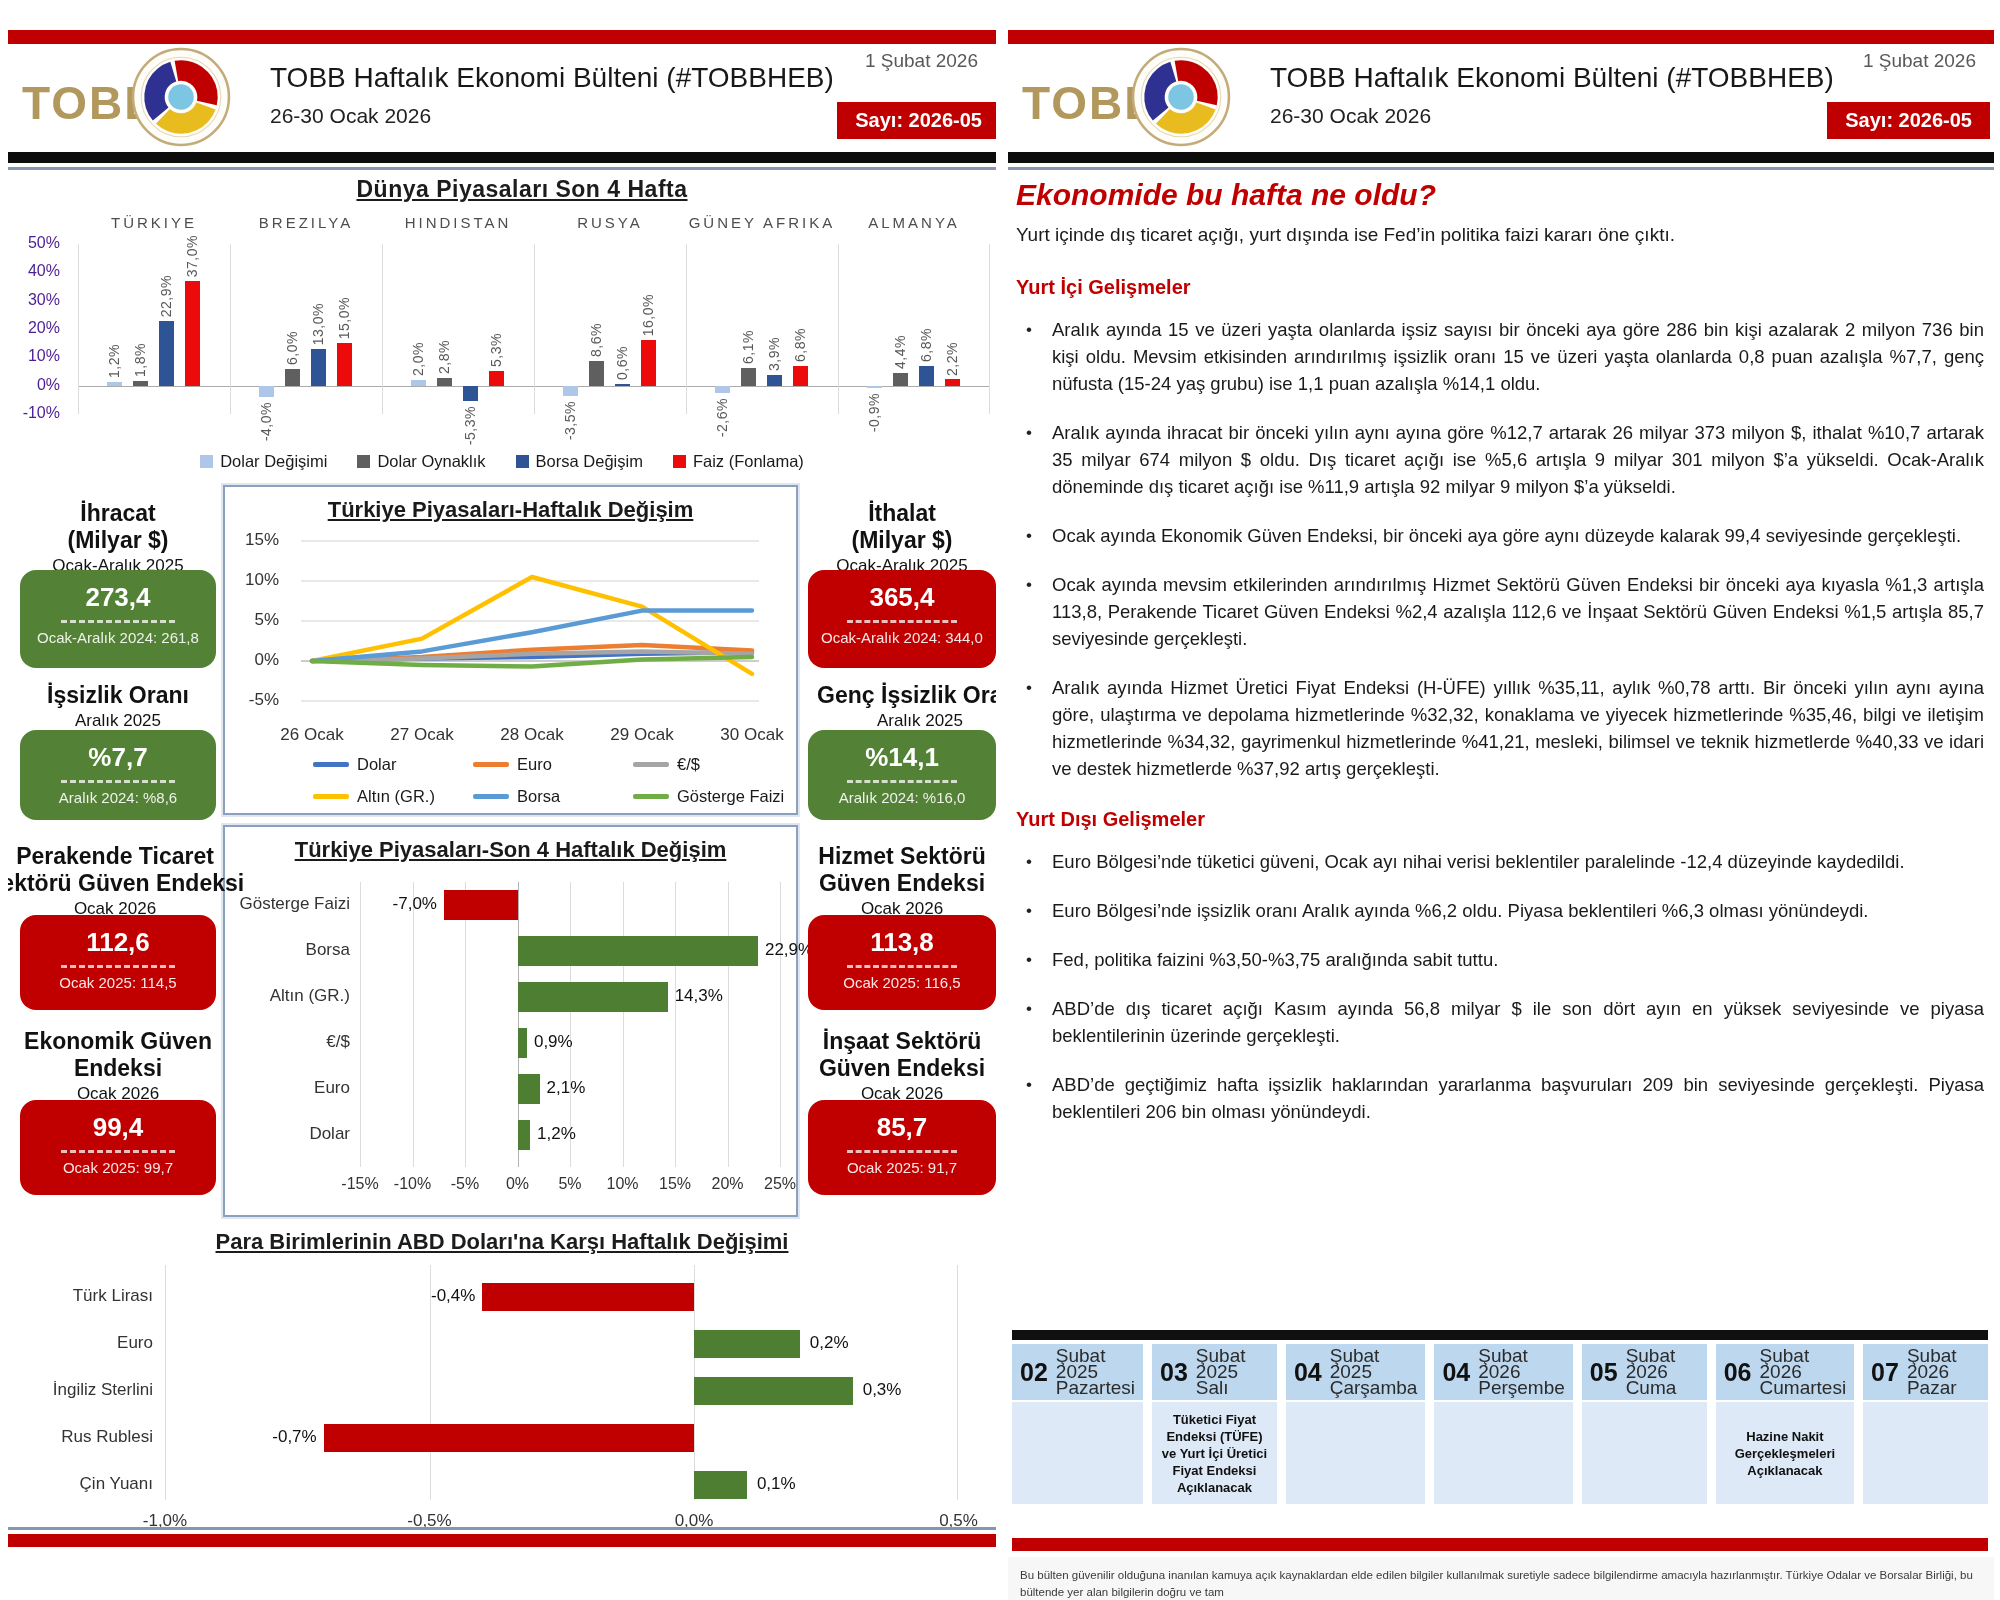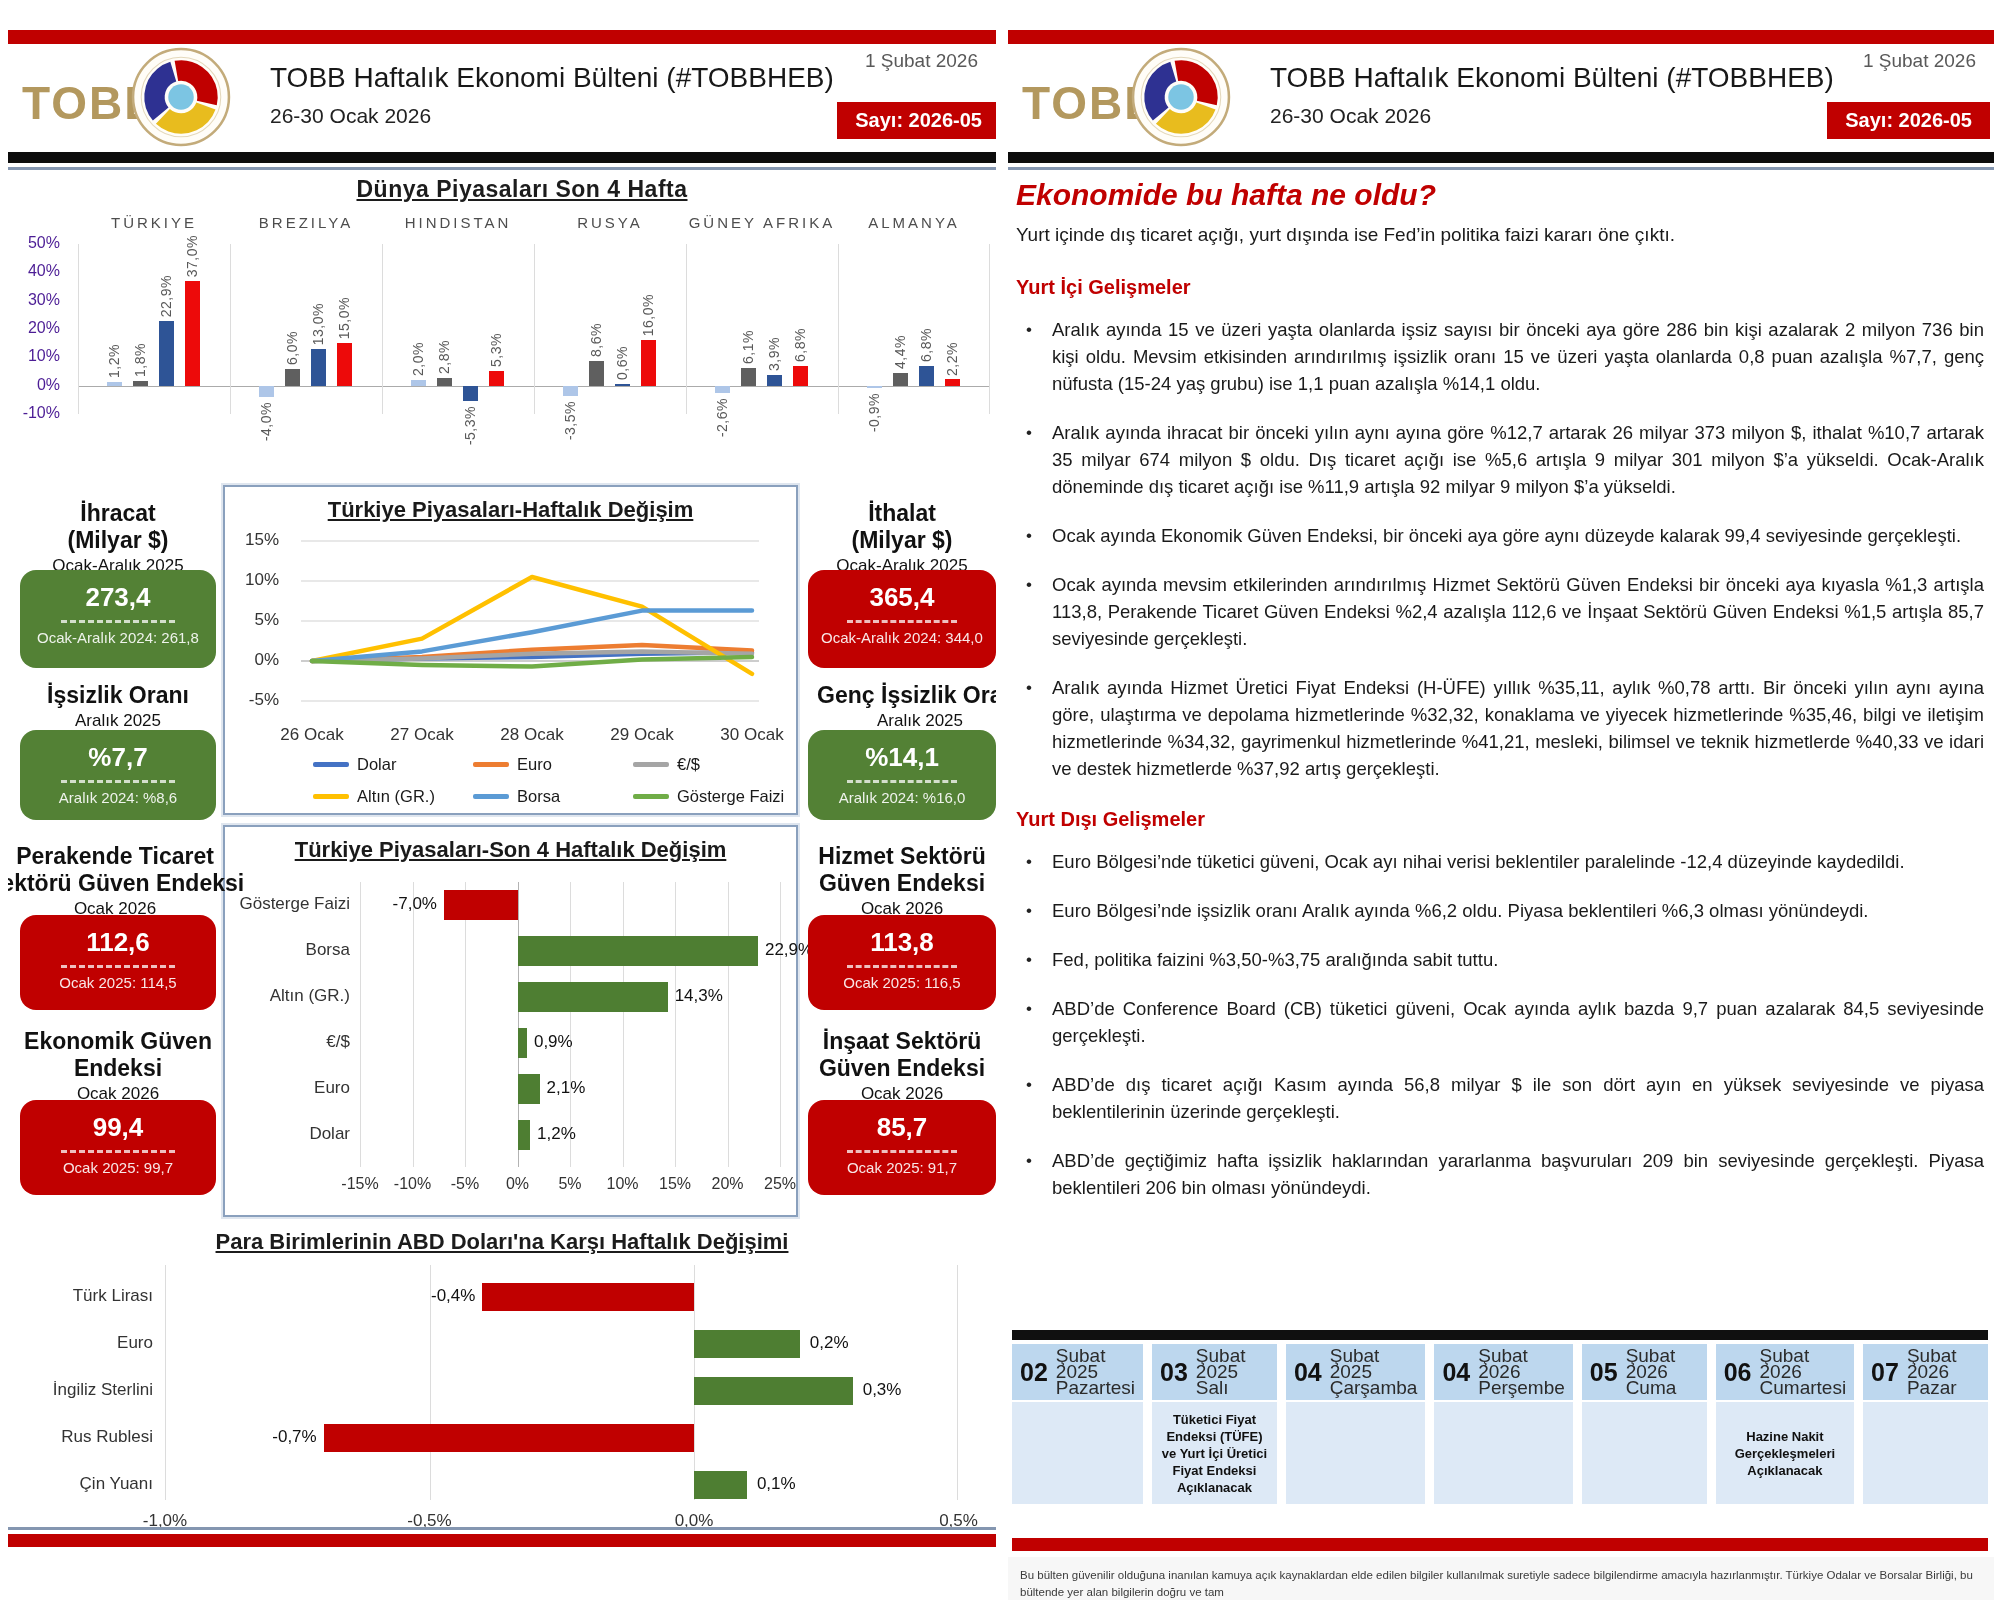--- a/index.html
+++ b/index.html
@@ -205,20 +205,38 @@
           </div>
           <div class="c1g" style="left: 760px; border-right: 1px solid rgb(220, 220, 220);">
             <div class="c1bar" style="left: 28px; height: 2.55px; background: rgb(174, 198, 232); top: 141.667px;"></div>
             <div class="c1lab" style="left: 25px; top: 149.217px;">-0,9%</div>
             <div class="c1bar" style="left: 54px; height: 12.4667px; background: rgb(95, 95, 95); bottom: 28.3333px;"></div>
             <div class="c1lab" style="left: 51px; bottom: 44.8px;">4,4%</div>
             <div class="c1bar" style="left: 80px; height: 19.2667px; background: rgb(46, 84, 150); bottom: 28.3333px;"></div>
             <div class="c1lab" style="left: 77px; bottom: 51.6px;">6,8%</div>
             <div class="c1bar" style="left: 106px; height: 6.23333px; background: rgb(237, 10, 10); bottom: 28.3333px;"></div>
             <div class="c1lab" style="left: 103px; bottom: 38.5667px;">2,2%</div>
+          </div>
+        </div>
+      <div id="c1legend">
+          <div class="lg-item">
+            <div class="lg-sq" style="background: rgb(174, 198, 232);"></div>
+            <div class="lg-txt">Dolar Değişimi</div>
+          </div>
+          <div class="lg-item">
+            <div class="lg-sq" style="background: rgb(95, 95, 95);"></div>
+            <div class="lg-txt">Dolar Oynaklık</div>
+          </div>
+          <div class="lg-item">
+            <div class="lg-sq" style="background: rgb(46, 84, 150);"></div>
+            <div class="lg-txt">Borsa Değişim</div>
+          </div>
+          <div class="lg-item">
+            <div class="lg-sq" style="background: rgb(237, 10, 10);"></div>
+            <div class="lg-txt">Faiz (Fonlama)</div>
           </div>
         </div>
     </div>
 
     <div class="midbox" id="box1">
       <div class="c-title2">Türkiye Piyasaları-Haftalık Değişim</div>
       <div id="c2">
           <div class="c2ytick" style="top: 43px;">15%</div>
           <div class="c2ytick" style="top: 83px;">10%</div>
           <div class="c2ytick" style="top: 123px;">5%</div>
@@ -455,21 +473,20 @@
           <li>Aralık ayında ihracat bir önceki yılın aynı ayına göre %12,7 artarak 26 milyar 373 milyon $, ithalat %10,7 artarak 35 milyar 674 milyon $ oldu. Dış ticaret açığı ise %5,6 artışla 9 milyar 301 milyon $’a yükseldi. Ocak-Aralık döneminde dış ticaret açığı ise %11,9 artışla 92 milyar 9 milyon $’a yükseldi.</li>
           <li>Ocak ayında Ekonomik Güven Endeksi, bir önceki aya göre aynı düzeyde kalarak 99,4 seviyesinde gerçekleşti.</li>
           <li>Ocak ayında mevsim etkilerinden arındırılmış Hizmet Sektörü Güven Endeksi bir önceki aya kıyasla %1,3 artışla 113,8, Perakende Ticaret Güven Endeksi %2,4 azalışla 112,6 ve İnşaat Sektörü Güven Endeksi %1,5 artışla 85,7 seviyesinde gerçekleşti.</li>
           <li>Aralık ayında Hizmet Üretici Fiyat Endeksi (H-ÜFE) yıllık %35,11, aylık %0,78 arttı. Bir önceki yılın aynı ayına göre, ulaştırma ve depolama hizmetlerinde %32,32, konaklama ve yiyecek hizmetlerinde %35,46, bilgi ve iletişim hizmetlerinde %34,32, gayrimenkul hizmetlerinde %41,21, mesleki, bilimsel ve teknik hizmetlerde %40,33 ve idari ve destek hizmetlerde %37,92 artış gerçekleşti.</li>
         </ul>
       <h2 class="intl">Yurt Dışı Gelişmeler</h2>
       <ul id="intlList">
           <li>Euro Bölgesi’nde tüketici güveni, Ocak ayı nihai verisi beklentiler paralelinde -12,4 düzeyinde kaydedildi.</li>
           <li>Euro Bölgesi’nde işsizlik oranı Aralık ayında %6,2 oldu. Piyasa beklentileri %6,3 olması yönündeydi.</li>
           <li>Fed, politika faizini %3,50-%3,75 aralığında sabit tuttu.</li>
-          <li>ABD’de Conference Board (CB) tüketici güveni, Ocak ayında aylık bazda 9,7 puan azalarak 84,5 seviyesinde gerçekleşti.</li>
           <li>ABD’de dış ticaret açığı Kasım ayında 56,8 milyar $ ile son dört ayın en yüksek seviyesinde ve piyasa beklentilerinin üzerinde gerçekleşti.</li>
           <li>ABD’de geçtiğimiz hafta işsizlik haklarından yararlanma başvuruları 209 bin seviyesinde gerçekleşti. Piyasa beklentileri 206 bin olması yönündeydi.</li>
         </ul>
     </div>
 
     <div class="calbar"></div>
     <div id="cal">
         <div class="cal-col">
           <div class="cal-head">
             <div class="cal-num">02</div>

